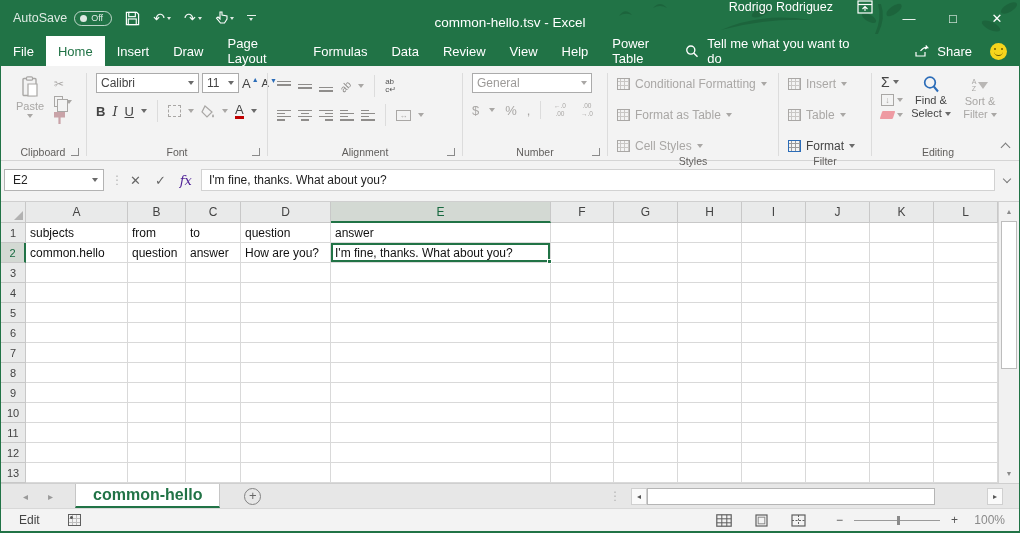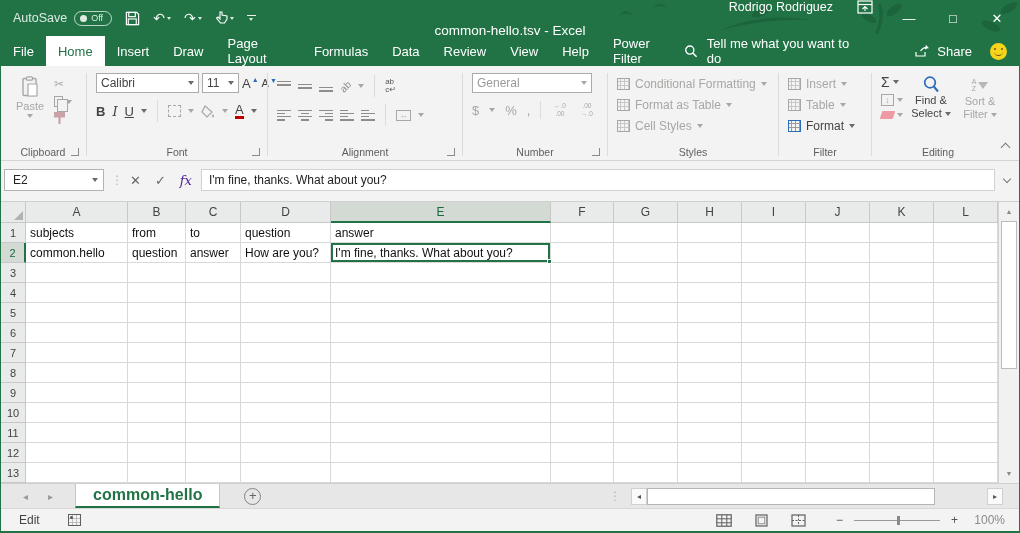--- a/index.html
+++ b/index.html
@@ -13,21 +13,21 @@
   .qat{display:flex;align-items:center;gap:13px;margin-left:12px;z-index:1;}
   .autosave{display:flex;align-items:center;gap:7px;font-size:12.5px;color:#dcead f;color:rgba(255,255,255,.85);}
   .pill{width:38px;height:15px;border:1px solid rgba(255,255,255,.7);border-radius:8px;display:flex;align-items:center;gap:4px;padding:0 5px;font-size:9px;}
   .knob{width:7px;height:7px;border-radius:50%;background:rgba(255,255,255,.85);flex:none;}
   .qat-ico{display:flex;align-items:center;gap:2px;font-size:14px;color:rgba(255,255,255,.95);}
   .dd{width:0;height:0;border-left:3px solid transparent;border-right:3px solid transparent;border-top:4px solid #6a6a6a;display:inline-block;flex:none;}
   .dd.lt{border-top-color:rgba(255,255,255,.85);border-left-width:2.5px;border-right-width:2.5px;border-top-width:3.5px;}
   .dd.dis{border-top-color:#a9a7a5;}
   .qat-more{display:flex;flex-direction:column;align-items:center;gap:2px;}
   .qat-more b{width:9px;height:1px;background:rgba(255,255,255,.9);}
-  .t-title{position:absolute;left:0;right:0;top:12px;height:36px;display:flex;align-items:center;justify-content:center;font-size:13.5px;pointer-events:none;}
+  .t-title{position:absolute;left:0;right:0;top:4px;height:36px;display:flex;align-items:center;justify-content:center;font-size:13.5px;pointer-events:none;}
   .t-right{margin-left:auto;display:flex;align-items:flex-start;z-index:1;}
   .username{font-size:12.5px;margin-right:24px;}
   .ribopt{margin-right:14px;display:flex;}
   .winbtn{width:44px;height:36px;display:flex;align-items:center;justify-content:center;font-size:13px;color:#fff;}
 
   
   .tabrow{height:30px;background:#217346;display:flex;align-items:stretch;color:#fff;flex:none;}
   .rtab{padding:0 12px;display:flex;align-items:center;font-size:13px;}
   .rtab.active{background:#fff;color:#217346;}
   .tellme{display:flex;align-items:center;gap:9px;font-size:13px;margin-left:auto;}
@@ -83,21 +83,21 @@
   .wrap-ico{display:flex;flex-direction:column;font-size:8px;line-height:1.05;color:#555;}
   .merge-ico{width:15px;height:11px;border:1px solid #a9a7a5;display:flex;align-items:center;justify-content:center;font-size:8px;color:#a9a7a5;}
   .al-sep{width:1px;height:22px;background:#dcdcdc;margin:0 3px;}
 
   .num-col{display:flex;flex-direction:column;}
   .general{width:120px;color:#9c9a98;}
   .num-row{display:flex;align-items:center;gap:10px;margin-top:8px;font-size:13px;color:#a9a7a5;}
   .dec{font-size:6.5px;width:17px;line-height:1.25;color:#a9a7a5;text-align:center;}
   .num-sep{width:1px;height:18px;background:#dcdcdc;}
 
-  .stack{display:flex;flex-direction:column;gap:3px;padding-top:2px;}
+  .stack{display:flex;flex-direction:column;gap:13px;padding-top:2px;}
   .srow{display:flex;align-items:center;gap:5px;font-size:12px;height:18px;}
   .grid-ico{width:13px;height:12px;border:1px solid #a9a7a5;background-image:linear-gradient(to bottom,#c9c7c5 1px,transparent 1px),linear-gradient(to right,#c9c7c5 1px,transparent 1px);background-size:4px 4px;background-position:2px 2px;flex:none;}
   .grid-ico.dark{border-color:#666;background-image:linear-gradient(to bottom,#9a9a9a 1px,transparent 1px),linear-gradient(to right,#9a9a9a 1px,transparent 1px);}
   .grid-ico.blue{border-color:#2b6cb8;}
 
   .edit-wrap{display:flex;gap:7px;padding-top:2px;}
   .mini-col{display:flex;flex-direction:column;gap:5px;}
   .mini-col .r{display:flex;align-items:center;gap:3px;}
   .sigma{font-size:14px;color:#444;line-height:1;}
   .fd{width:13px;height:12px;border:1px solid #a9a7a5;font-size:9px;color:#a9a7a5;display:flex;align-items:center;justify-content:center;line-height:1;}
@@ -238,21 +238,21 @@
         <div class="rtab">File</div>
         <div class="rtab active">Home</div>
         <div class="rtab">Insert</div>
         <div class="rtab">Draw</div>
         <div class="rtab">Page Layout</div>
         <div class="rtab">Formulas</div>
         <div class="rtab">Data</div>
         <div class="rtab">Review</div>
         <div class="rtab">View</div>
         <div class="rtab">Help</div>
-        <div class="rtab">Power Filter</div>
+        <div class="rtab">Power Table</div>
       </div>
     <div class="tellme">
       <svg width="14" height="14" viewBox="0 0 14 14">
         <circle cx="6" cy="6" r="4.2" fill="none" stroke="#fff" stroke-width="1.4"></circle>
         <path d="M9.3 9.3 L13 13" stroke="#fff" stroke-width="1.6"></path>
       </svg>
       <span>Tell me what you want to do</span>
     </div>
     <div class="share">
       <svg width="16" height="14" viewBox="0 0 16 14">

